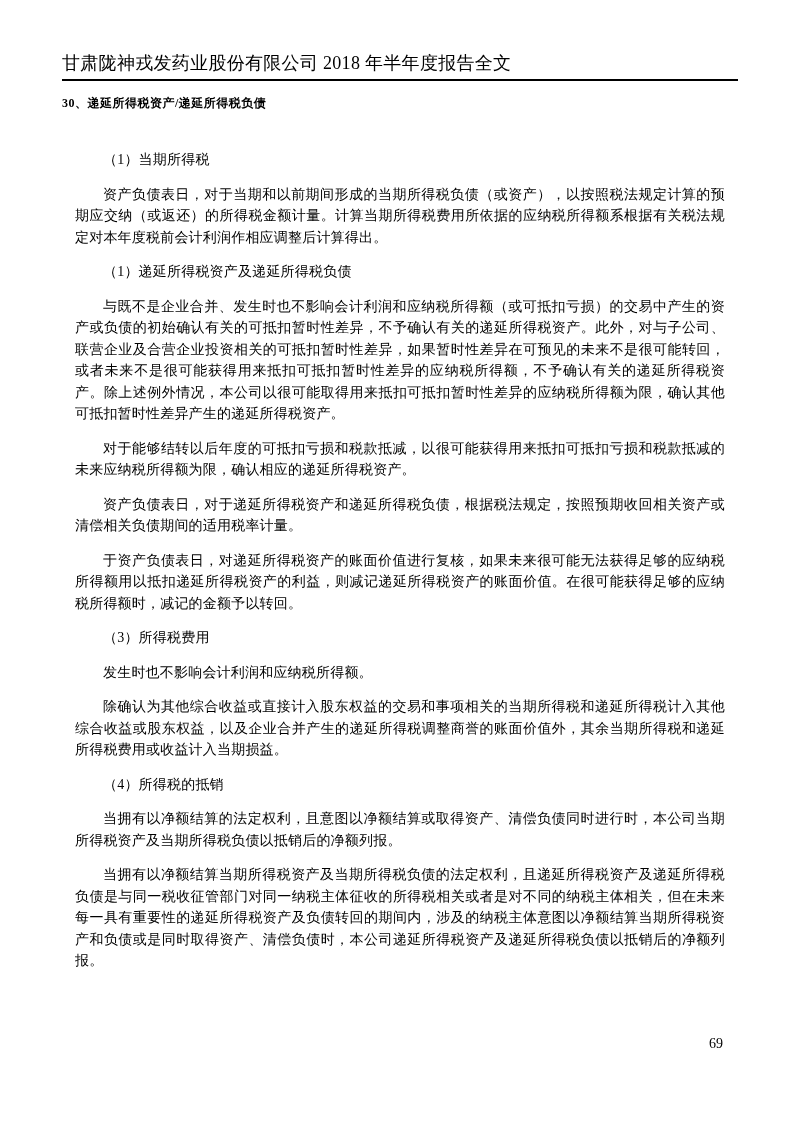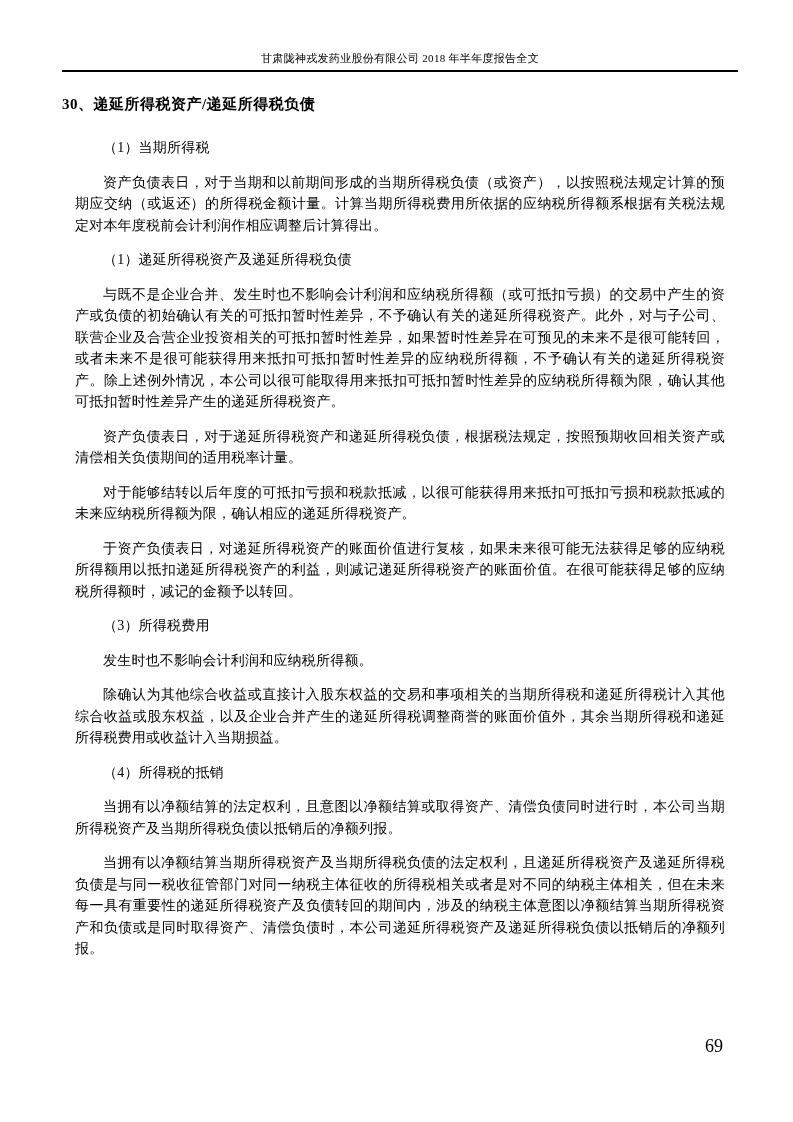--- a/index.html
+++ b/index.html
@@ -16,78 +16,78 @@
     font-family: "Liberation Serif", "DejaVu Serif", serif;
     overflow: hidden;
   }
   .header {
     position: absolute;
     left: 62px;
     width: 676px;
     top: 51px;
   }
   .header-text {
-    text-align: center;
-    font-size: 11px;
+    text-align: left;
+    font-size: 18px;
     letter-spacing: 0.3px;
     white-space: nowrap;
   }
   .header-rule {
     border: none;
     border-top: 2px solid #000000;
     margin: 4px 0 0 0;
   }
   .content {
     position: absolute;
     left: 62px;
     width: 676px;
     top: 95px;
   }
   .doc-title {
-    font-size: 15px;
+    font-size: 12px;
     font-weight: bold;
-    margin: 0 0 23px 0;
+    margin: 0 0 37px 0;
     letter-spacing: 0.5px;
   }
   .doc-body p {
     margin: 13px;
     font-size: 14px;
     line-height: 21.5px;
     text-indent: 2em;
     text-align: justify;
     text-justify: inter-ideograph;
     letter-spacing: 0.2px;
   }
   .page-number {
     position: absolute;
     top: 1036px;
     right: 70px;
-    font-size: 18px;
+    font-size: 14px;
     margin-left: 27px;
   }
 </style>
 </head>
 <body>
 
 <div class="page">
 
   <div class="header">
     <div class="header-text">甘肃陇神戎发药业股份有限公司 2018 年半年度报告全文</div>
     <hr class="header-rule">
   </div>
 
   <div class="content">
     <h1 class="doc-title">30、递延所得税资产/递延所得税负债</h1>
     <div class="doc-body">
         <p>（1）当期所得税</p>
         <p>资产负债表日，对于当期和以前期间形成的当期所得税负债（或资产），以按照税法规定计算的预期应交纳（或返还）的所得税金额计量。计算当期所得税费用所依据的应纳税所得额系根据有关税法规定对本年度税前会计利润作相应调整后计算得出。</p>
         <p>（1）递延所得税资产及递延所得税负债</p>
         <p>与既不是企业合并、发生时也不影响会计利润和应纳税所得额（或可抵扣亏损）的交易中产生的资产或负债的初始确认有关的可抵扣暂时性差异，不予确认有关的递延所得税资产。此外，对与子公司、联营企业及合营企业投资相关的可抵扣暂时性差异，如果暂时性差异在可预见的未来不是很可能转回，或者未来不是很可能获得用来抵扣可抵扣暂时性差异的应纳税所得额，不予确认有关的递延所得税资产。除上述例外情况，本公司以很可能取得用来抵扣可抵扣暂时性差异的应纳税所得额为限，确认其他可抵扣暂时性差异产生的递延所得税资产。</p>
+        <p>对于能够结转以后年度的可抵扣亏损和税款抵减，以很可能获得用来抵扣可抵扣亏损和税款抵减的未来应纳税所得额为限，确认相应的递延所得税资产。</p>
         <p>资产负债表日，对于递延所得税资产和递延所得税负债，根据税法规定，按照预期收回相关资产或清偿相关负债期间的适用税率计量。</p>
-        <p>对于能够结转以后年度的可抵扣亏损和税款抵减，以很可能获得用来抵扣可抵扣亏损和税款抵减的未来应纳税所得额为限，确认相应的递延所得税资产。</p>
         <p>于资产负债表日，对递延所得税资产的账面价值进行复核，如果未来很可能无法获得足够的应纳税所得额用以抵扣递延所得税资产的利益，则减记递延所得税资产的账面价值。在很可能获得足够的应纳税所得额时，减记的金额予以转回。</p>
         <p>（3）所得税费用</p>
         <p>发生时也不影响会计利润和应纳税所得额。</p>
         <p>除确认为其他综合收益或直接计入股东权益的交易和事项相关的当期所得税和递延所得税计入其他综合收益或股东权益，以及企业合并产生的递延所得税调整商誉的账面价值外，其余当期所得税和递延所得税费用或收益计入当期损益。</p>
         <p>（4）所得税的抵销</p>
         <p>当拥有以净额结算的法定权利，且意图以净额结算或取得资产、清偿负债同时进行时，本公司当期所得税资产及当期所得税负债以抵销后的净额列报。</p>
         <p>当拥有以净额结算当期所得税资产及当期所得税负债的法定权利，且递延所得税资产及递延所得税负债是与同一税收征管部门对同一纳税主体征收的所得税相关或者是对不同的纳税主体相关，但在未来每一具有重要性的递延所得税资产及负债转回的期间内，涉及的纳税主体意图以净额结算当期所得税资产和负债或是同时取得资产、清偿负债时，本公司递延所得税资产及递延所得税负债以抵销后的净额列报。</p>
       </div>
   </div>
 

